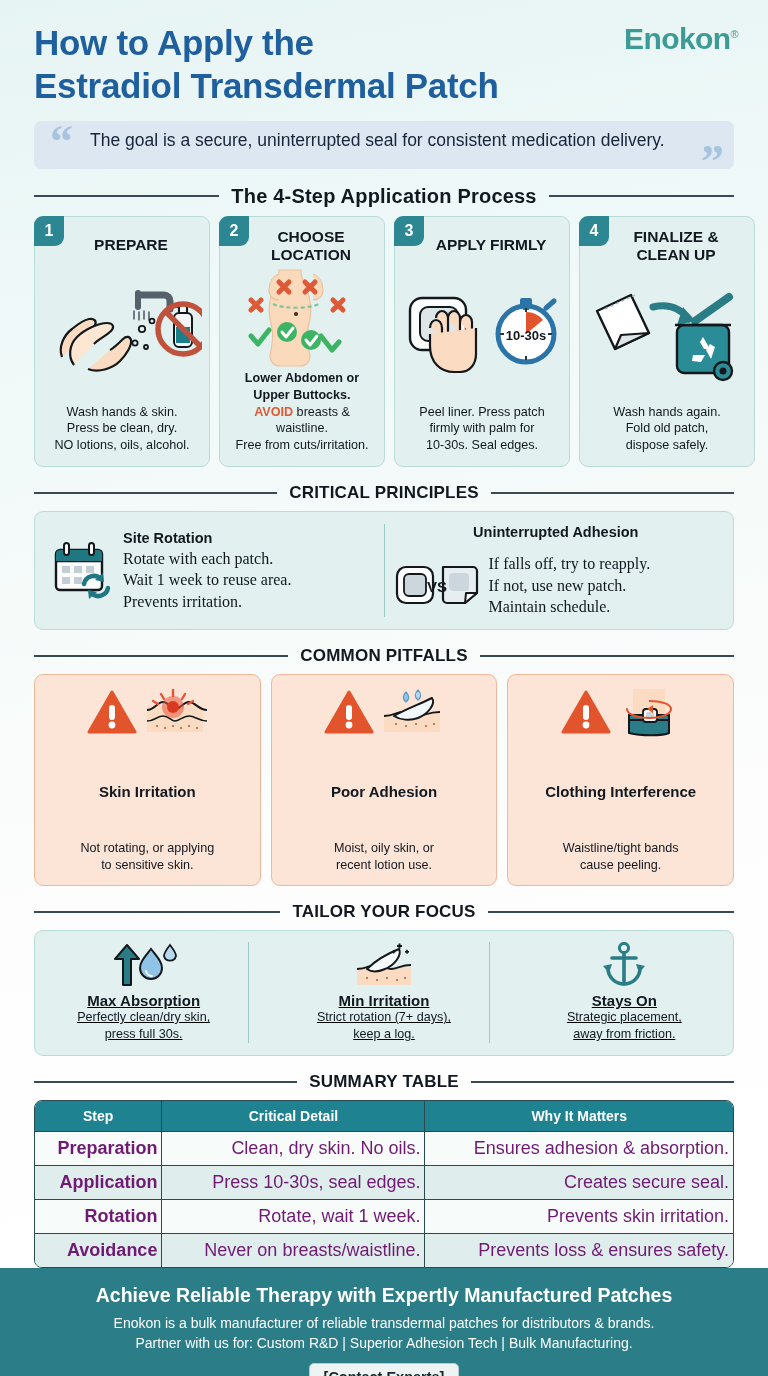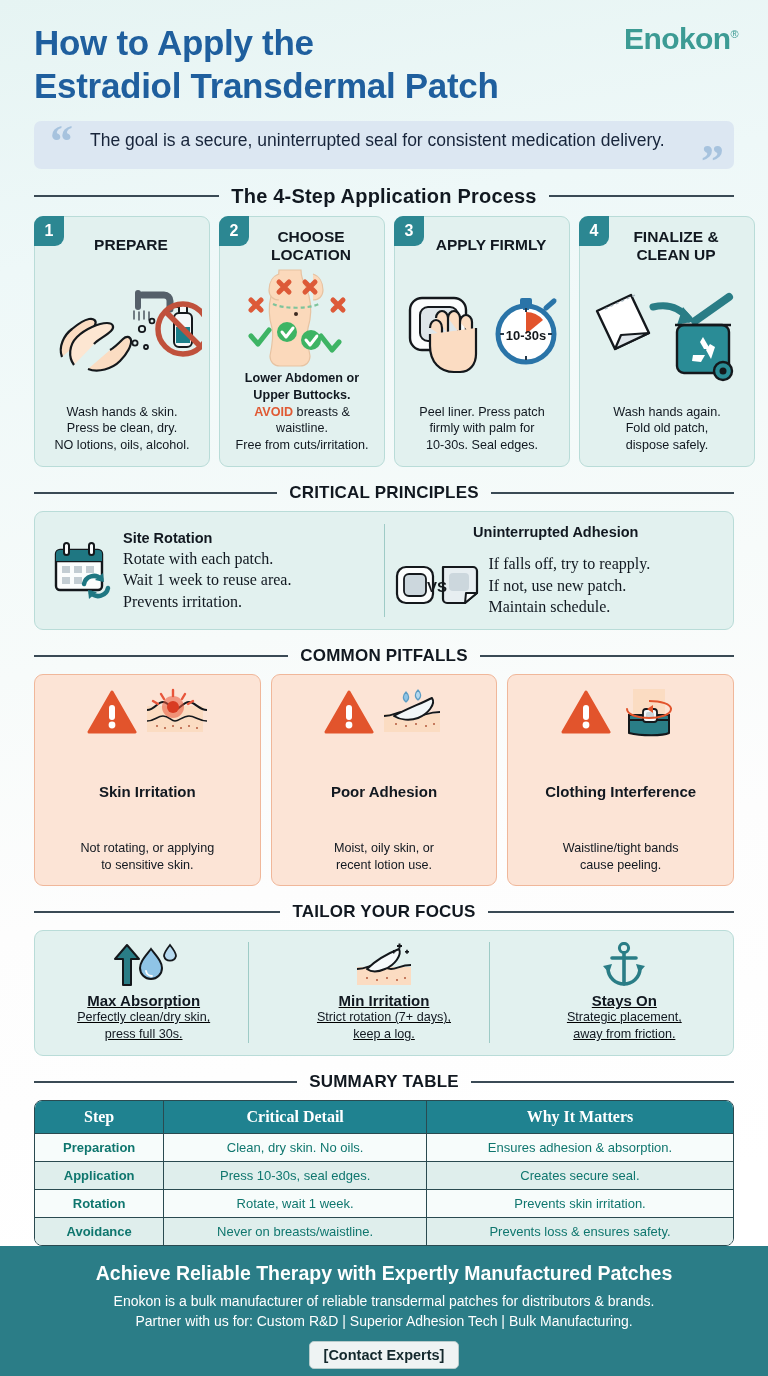--- a/index.html
+++ b/index.html
@@ -119,26 +119,26 @@
   .foc-title { font-size: 15px; font-weight: bold; color: #111820; margin-top: 4px; }
   .foc-body { font-size: 12.6px; line-height: 1.34; text-align: center; color: #111820; }
 
   
   .table-wrap { margin: 0 34px; }
   table {
     width: 100%; border-collapse: separate; border-spacing: 0;
     border: 1.5px solid #2a4a50; border-radius: 8px; overflow: hidden;
   }
   thead th {
-    background: #1f8290; color: #ffffff; font-size: 16px; font-weight: bold;
-    padding: 7px 4px; text-align: center; border-right: 1.5px solid #2a4a50; font-family: Liberation Serif, serif;
+    background: #1f8290; color: #ffffff; font-size: 14px; font-weight: bold;
+    padding: 7px 4px; text-align: center; border-right: 1.5px solid #2a4a50;
   }
   thead th:last-child { border-right: none; }
   tbody td {
-    font-size: 13px; padding: 6px 4px; text-align: center; color: #0f766e;
+    font-size: 18px; padding: 6px 4px; text-align: right; color: #701a75;
     border-top: 1.4px solid #2a4a50; border-right: 1.4px solid #2a4a50;
   }
   tbody td:last-child { border-right: none; }
   tbody td.k { font-weight: bold; }
   tbody tr:nth-child(odd) td { background: #f7fcfb; }
   tbody tr:nth-child(even) td { background: #dfeeec; }
 
   
   .footer {
     margin-top: auto; background: #2b7d87; color: #ffffff;

